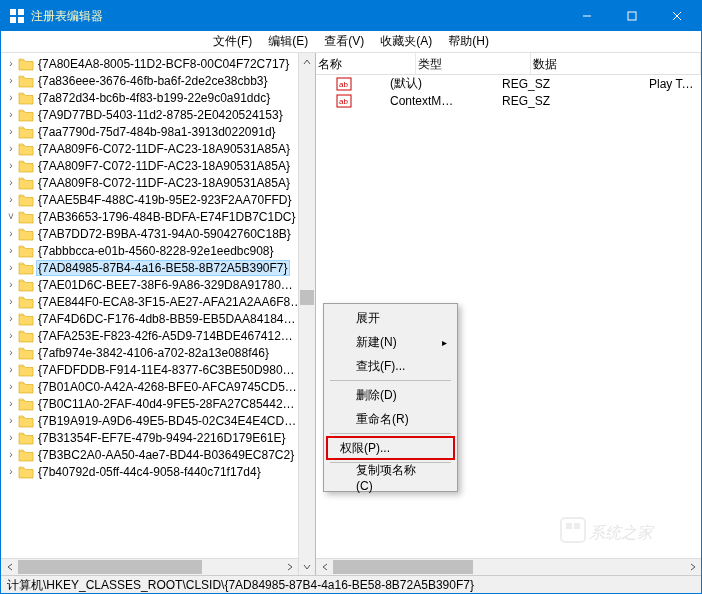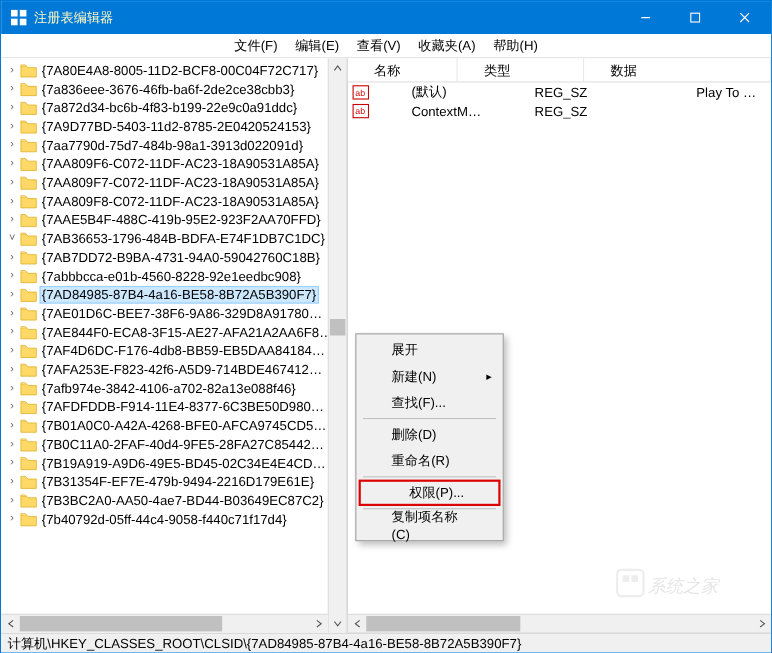--- a/index.html
+++ b/index.html
@@ -15,32 +15,32 @@
   .tree-pane { width: 315px; height: 100%; overflow-y: auto; overflow-x: hidden; border-right: 1px solid #bbb; position: relative; background: #fff; }
   .tree { padding: 2px 0; }
   .node { display: flex; align-items: center; height: 17px; padding-left: 4px; white-space: nowrap; position: relative; }
   .node .twisty { width: 12px; height: 12px; display: inline-flex; align-items: center; justify-content: center; margin-right: 1px; color: #666; font-size: 10px; }
   .node .folder { width: 16px; height: 14px; margin-right: 4px; display: inline-flex; }
   .node .label { flex: 1; overflow: hidden; text-overflow: ellipsis; }
   .node.selected .label-wrap { background: #cce8ff; border: 1px solid #99d1ff; padding: 0 1px; margin-left: -2px; }
   .folder-svg { width: 16px; height: 14px; }
   .list-pane { flex: 1; height: 100%; display: flex; flex-direction: column; overflow: hidden; }
   .list-header { display: flex; height: 22px; border-bottom: 1px solid #e0e0e0; background: #fff; }
-  .list-header .col { padding: 3px 24px; border-right: 1px solid #e8e8e8; font-size: 12px; }
+  .list-header .col { padding: 3px 2px; border-right: 1px solid #e8e8e8; font-size: 12px; }
   .col-name { width: 100px; }
   .col-type { width: 115px; }
   .col-data { flex: 1; }
   .list-body { flex: 1; overflow: auto; }
   .row { display: flex; height: 17px; align-items: center; }
   .row .cell { padding: 0 6px; overflow: hidden; text-overflow: ellipsis; white-space: nowrap; font-size: 12px; margin-left: 32px; }
-  .row .ico { width: 16px; height: 16px; margin-left: 4px; display: inline-flex; flex-shrink: 0; }
+  .row .ico { width: 16px; height: 16px; margin-left: 20px; display: inline-flex; flex-shrink: 0; }
   .statusbar { height: 20px; background: #f0f0f0; border-top: 1px solid #ccc; display: flex; align-items: center; padding: 0 6px; font-size: 12px; }
   .context-menu { position: absolute; background: #f0f0f0; border: 1px solid #a0a0a0; box-shadow: 3px 3px 6px rgba(0,0,0,0.25); z-index: 100; padding: 2px; }
   .cm-item { height: 24px; display: flex; align-items: center; padding: 0 30px 0 30px; font-size: 12px; position: relative; }
-  .cm-item.high { border: 2px solid #d00; padding-left: 44px; }
+  .cm-item.high { border: 2px solid #d00; padding-left: 12px; }
   .cm-item .arrow { position: absolute; right: 8px; font-size: 10px; }
   .cm-sep { height: 1px; background: #c0c0c0; margin: 2px 4px; }
   .scrollbar-v { position: absolute; right: 0; top: 0; bottom: 0; width: 17px; background: #f0f0f0; display: flex; flex-direction: column; border-left: 1px solid #ddd;}
   .scrollbar-v .sbtn { height: 17px; display: flex; align-items: center; justify-content: center; background: #f0f0f0;}
   .scrollbar-v .track { flex: 1; position: relative; }
   .scrollbar-v .thumb { position: absolute; left: 1px; right: 1px; background: #c0c0c0; border-radius: 0;}
   .scrollbar-h { position: absolute; bottom: 0; left: 0; right: 0; height: 17px; background: #f0f0f0; display: flex; border-top: 1px solid #ddd;}
   .scrollbar-h .sbtn { width: 17px; display: flex; align-items: center; justify-content: center;}
   .scrollbar-h .track { flex: 1; position: relative; }
   .scrollbar-h .thumb { position: absolute; top: 1px; bottom: 1px; background: #c0c0c0;}

